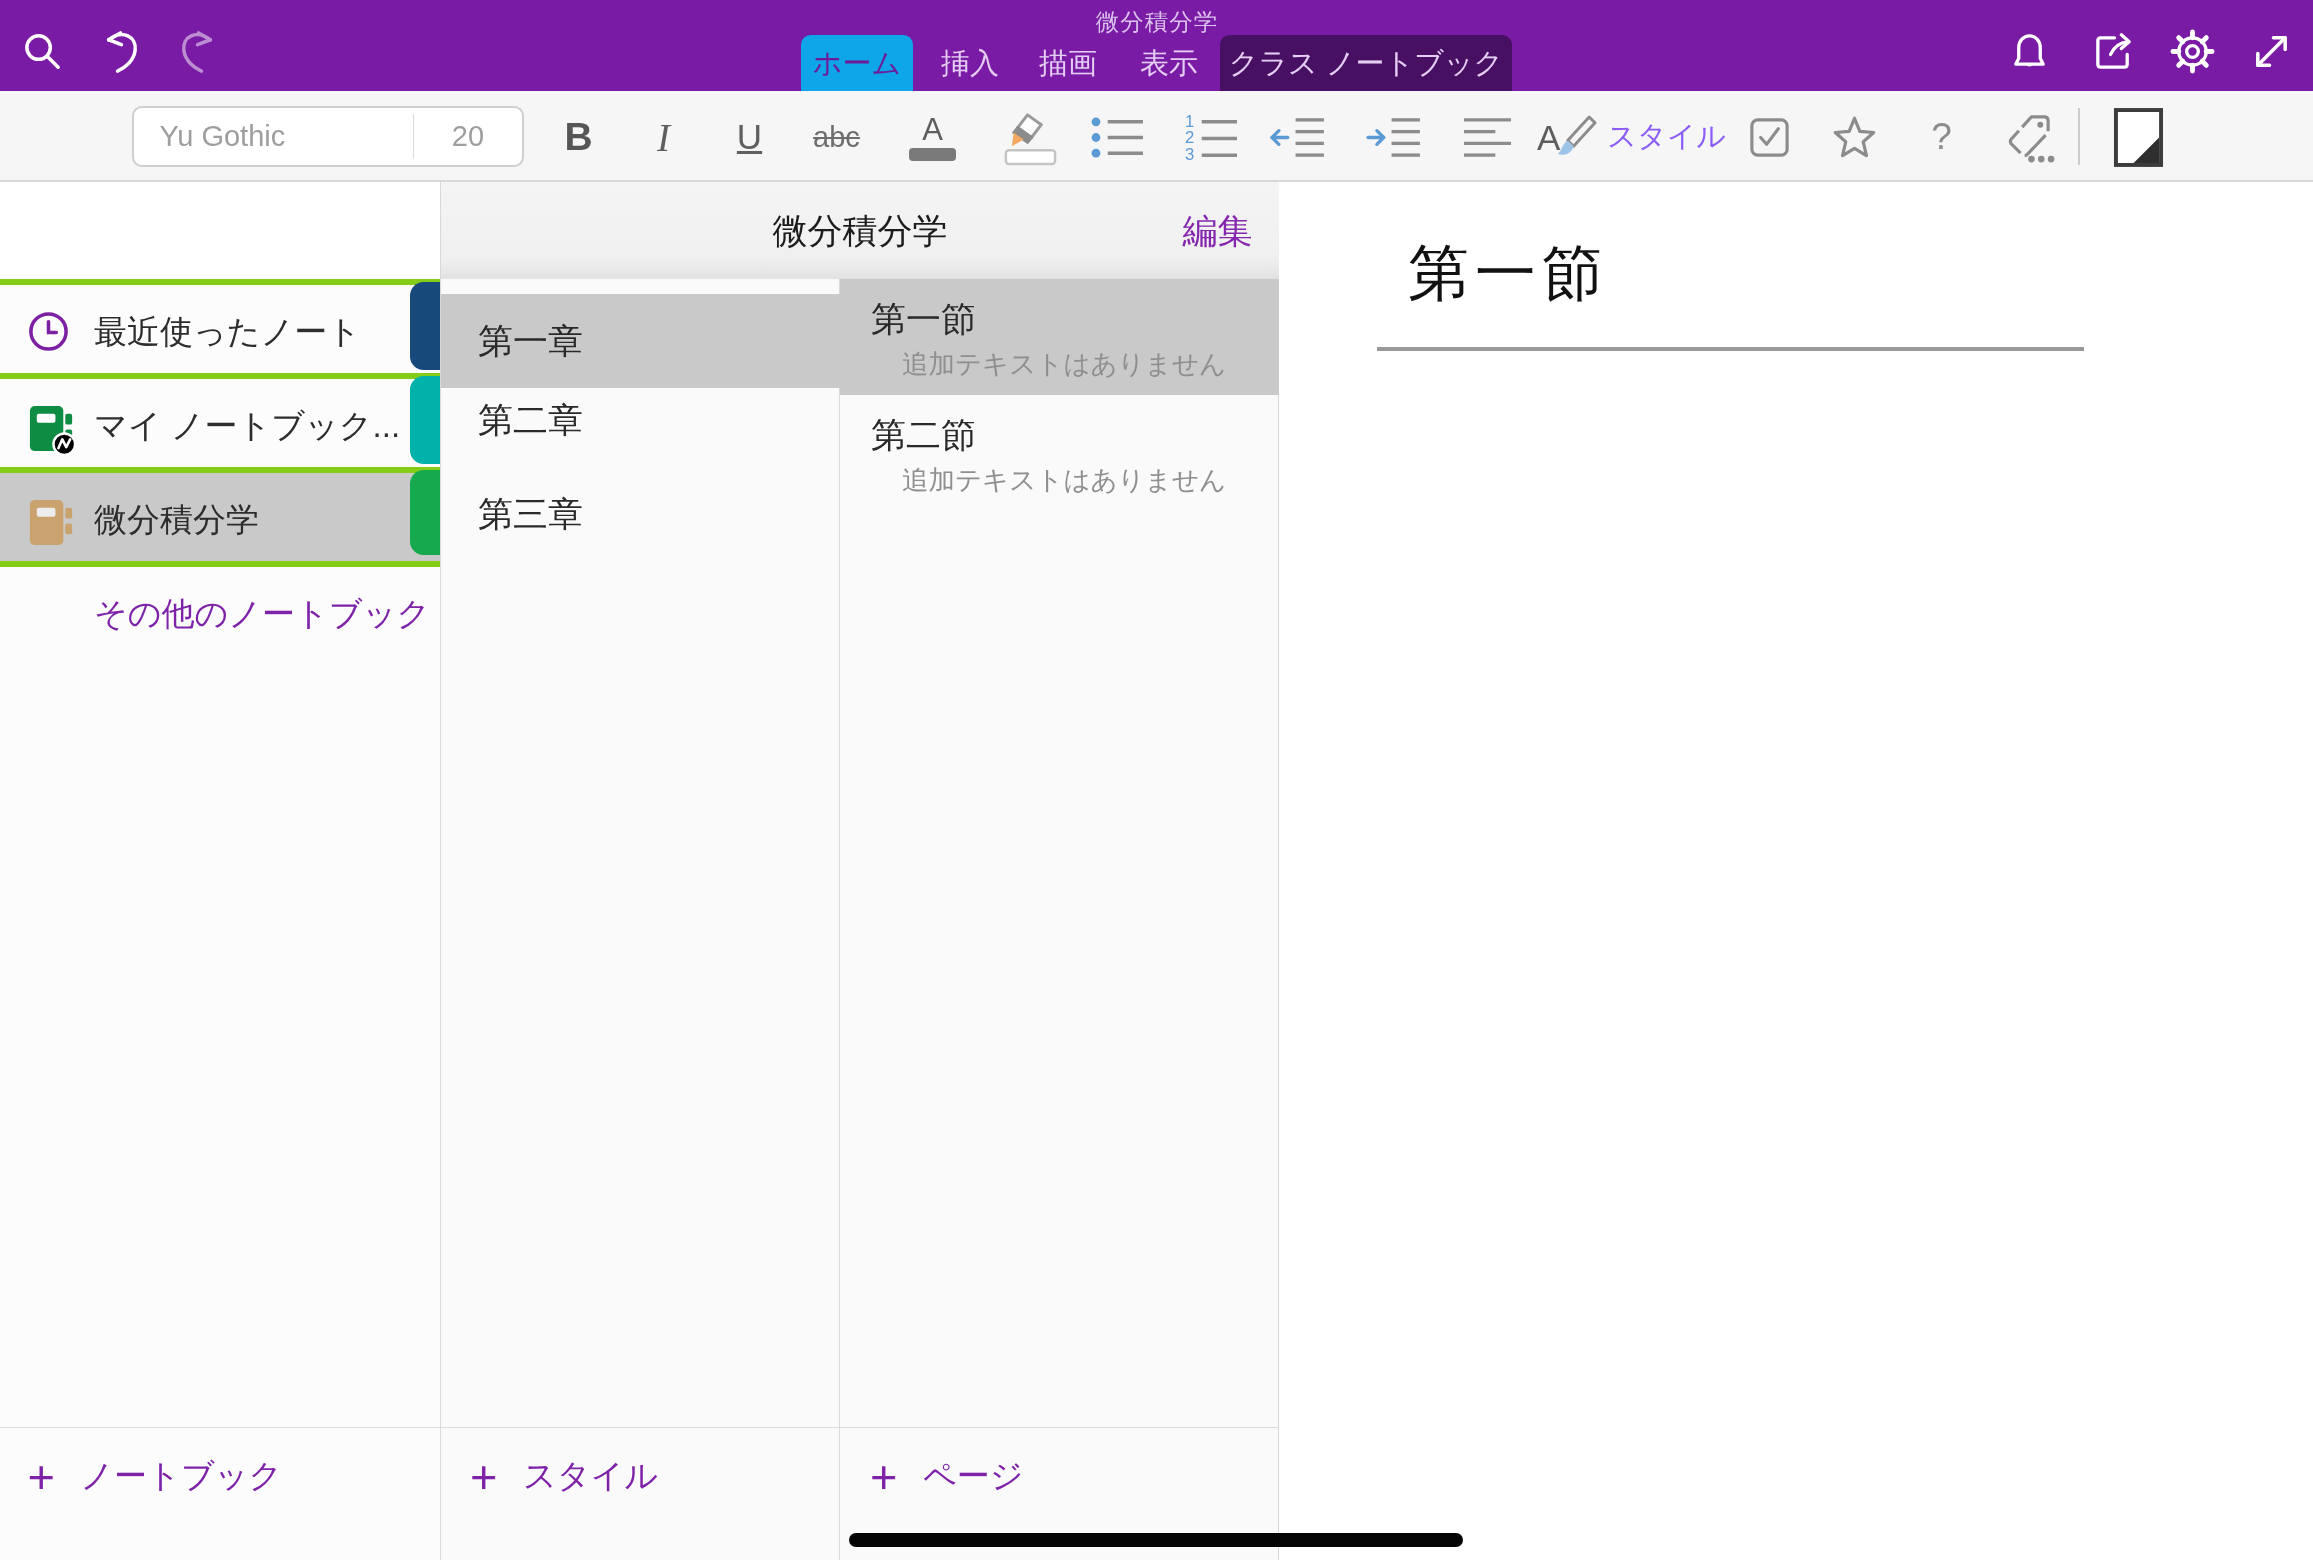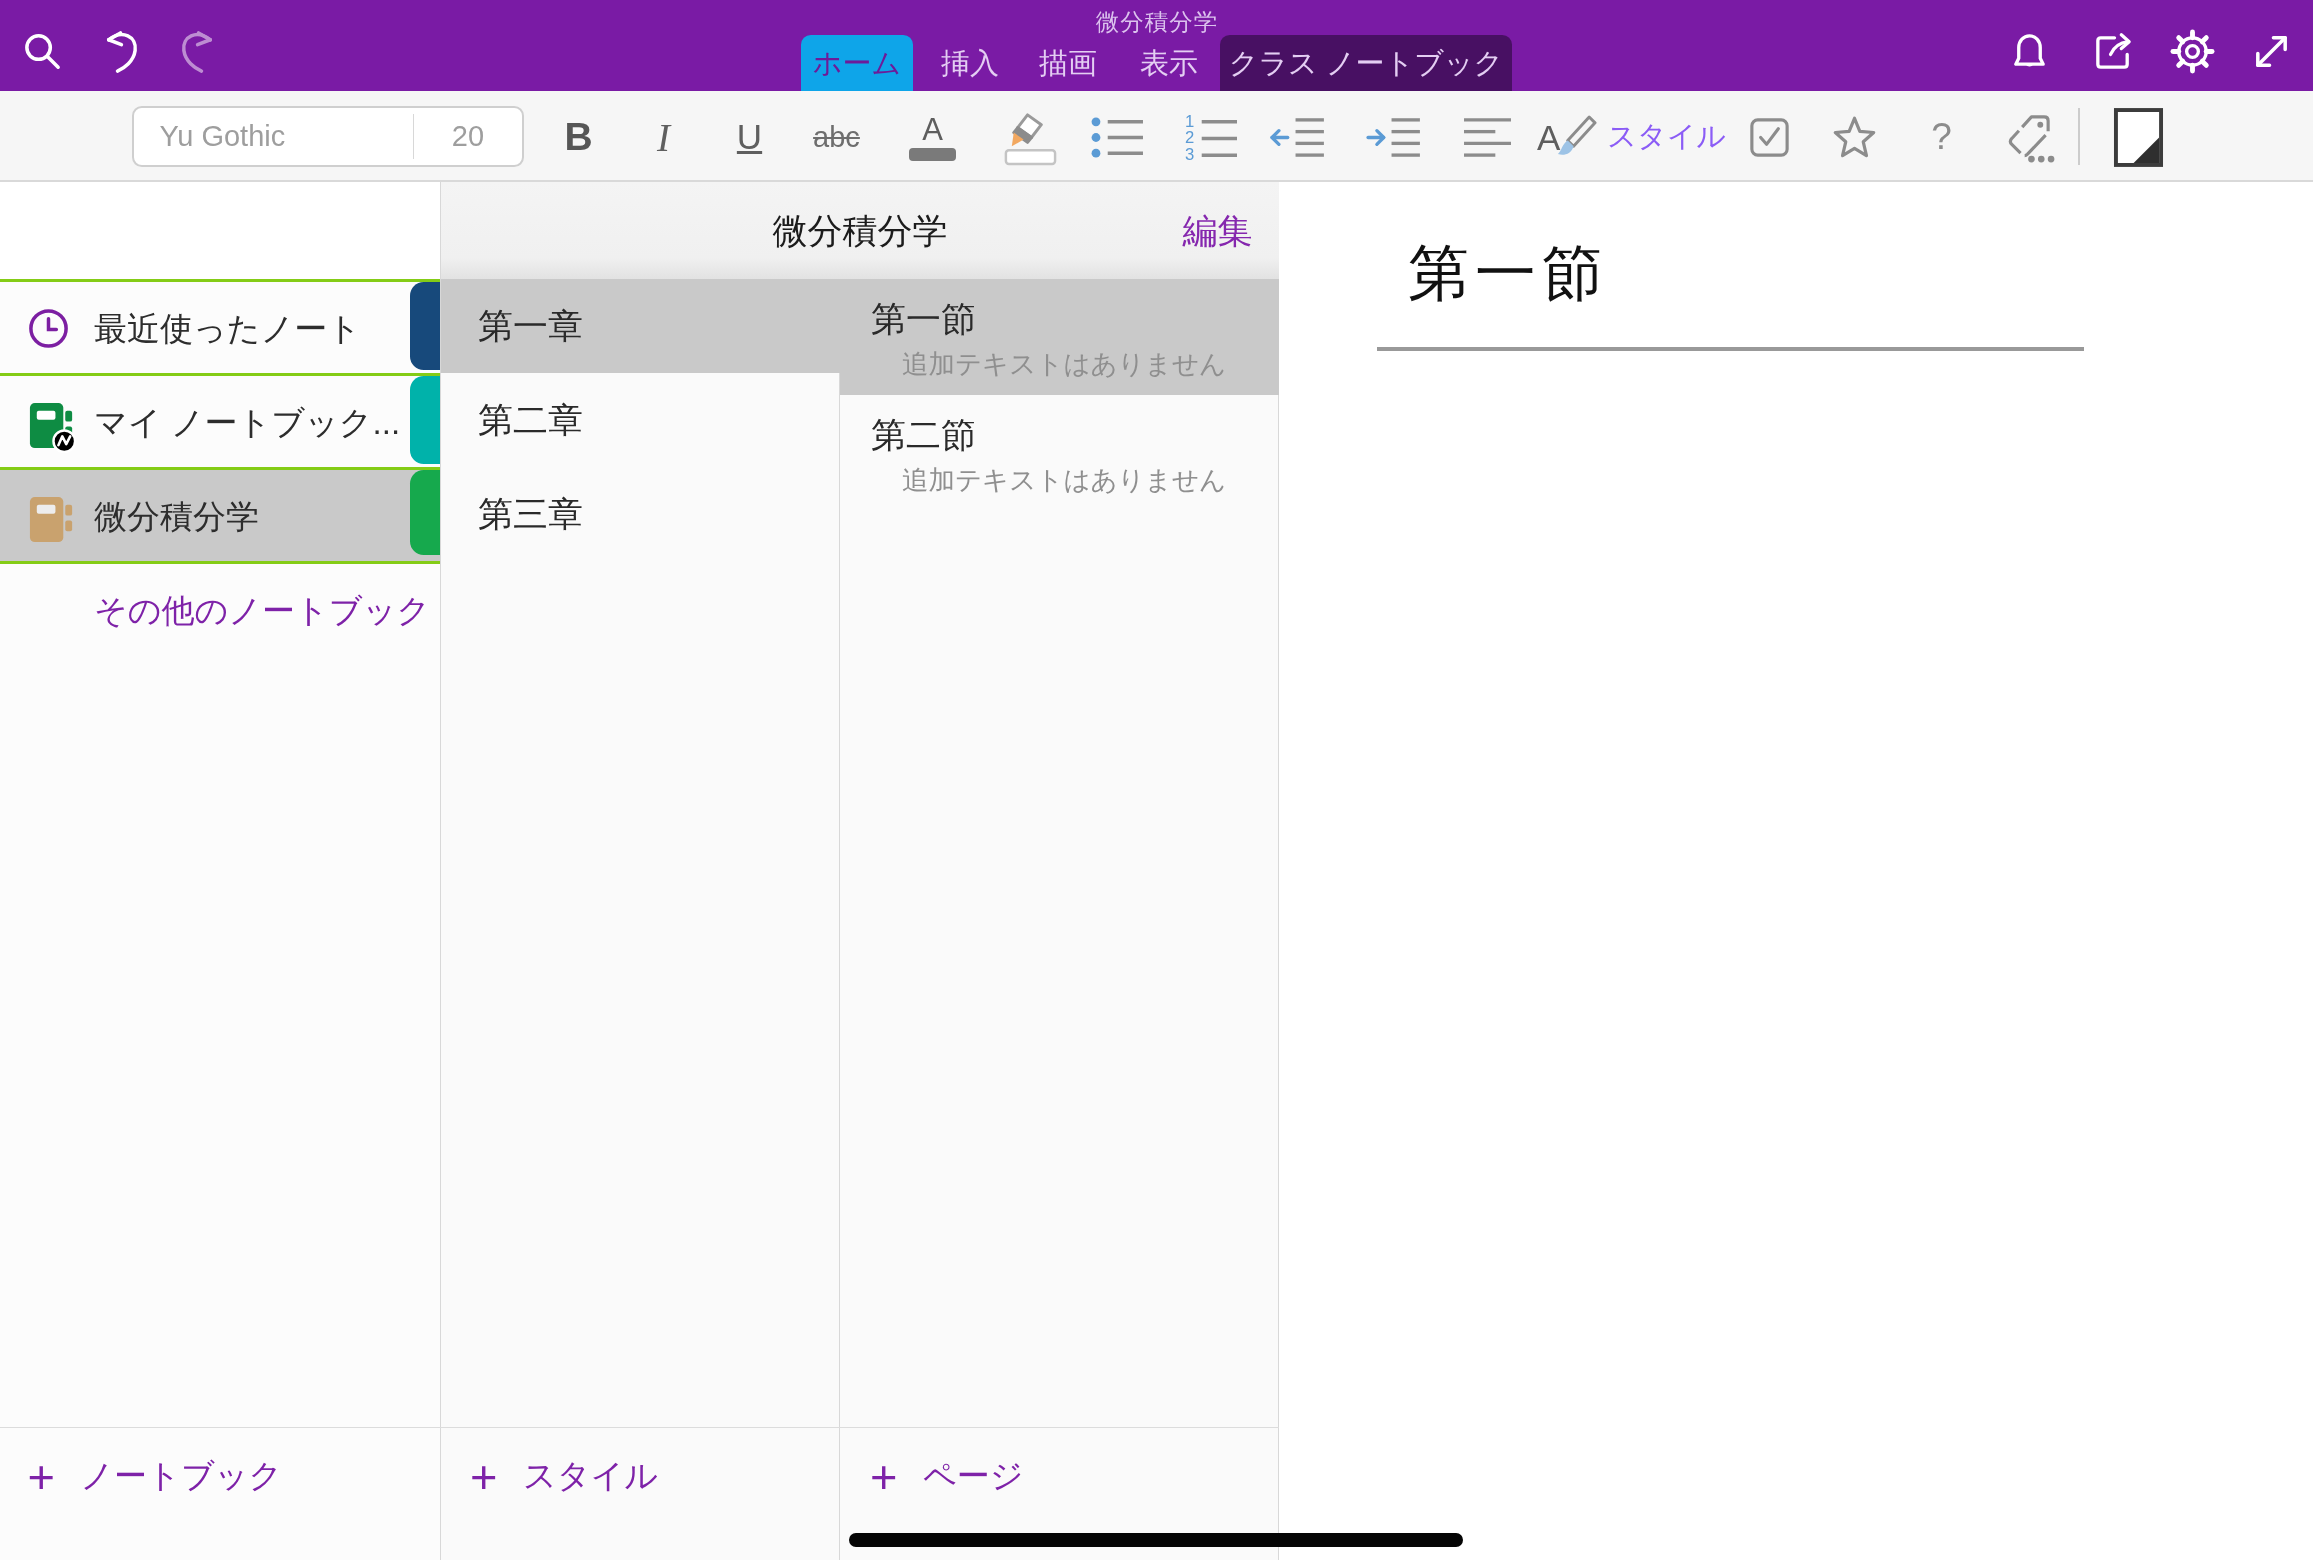--- a/index.html
+++ b/index.html
@@ -43,21 +43,21 @@
   .sidebar  { position:absolute; left:0;      top:182px; width:441px;  height:1378px; background:#FCFCFC; border-right:1px solid #D8D8D8; }
   .sections { position:absolute; left:441px;  top:182px; width:399px;  height:1378px; background:#FAFAFA; border-right:1px solid #D8D8D8; }
   .pages    { position:absolute; left:840px;  top:182px; width:439px;  height:1378px; background:#FAFAFA; border-right:1px solid #D8D8D8; }
   .canvas   { position:absolute; left:1279px; top:182px; width:1034px; height:1378px; background:#FFFFFF; }
   .panel-header { position:absolute; left:441px; top:182px; width:838px; height:97px;
                   background:linear-gradient(180deg,#F4F4F4 0%,#F0F0F0 78%,#E2E2E2 100%); z-index:5; }
   .panel-title { position:absolute; left:0; width:100%; text-align:center; line-height:97px; font-size:35px; color:#1C1C1C; }
   .edit-btn { position:absolute; right:26.5px; top:0; line-height:97px; font-size:35px; color:#8527AE; }
   .sidebar-top { position:absolute; left:0; top:0; width:440px; height:97px; background:#FFFFFF; }
   
-  .nb-row { position:absolute; left:0; width:440px; height:94px; border-top:3px solid #84cc16;padding-left:40px; }
+  .nb-row { position:absolute; left:0; width:440px; height:94px; border-top:6px solid #84cc16;padding-left:40px; }
   .nb-row .row-label { position:absolute; left:94px; top:0; line-height:94px; font-size:33px; color:#2D2D2D; white-space:nowrap; }
   .nb-row .row-icon { position:absolute; left:25.5px; top:23.5px; width:49px; height:49px; }
   .row-selected { background:#C9C9C9; }
   .link-label { color:#7E22A8 !important; }
   .color-tab { position:absolute; right:0; width:30px; border-radius:13.7px 0 0 13.7px; }
   
   .sec-row { position:absolute; left:0; width:399px; height:94px; }
   .sec-row .row-label { position:absolute; left:37px; line-height:94px; font-size:35px; color:#2A2A2A; }
   
   .pg-row { position:absolute; left:0; width:439px; height:116px; }
@@ -340,21 +340,21 @@
   <div class="nb-row" style="top:379px;">
     <span class="row-label link-label">その他のノートブック</span>
   </div>
 
   <span class="color-tab" style="top:100px; height:88px; background:#17497B;"></span>
   <span class="color-tab" style="top:194px; height:88px; background:#00B2AA;"></span>
   <span class="color-tab" style="top:288px; height:85px; background:#16A94D;"></span>
 </div>
 
 <div class="sections">
-  <div class="sec-row row-selected" style="top:97px;padding-left:28px;">
+  <div class="sec-row row-selected" style="top:112px;padding-left:28px;">
     <span class="row-label">第一章</span>
   </div>
   <div class="sec-row" style="top:285px;">
     <span class="row-label">第三章</span>
   </div>
   <div class="sec-row" style="top:191px;">
     <span class="row-label">第二章</span>
   </div>
 </div>
 

